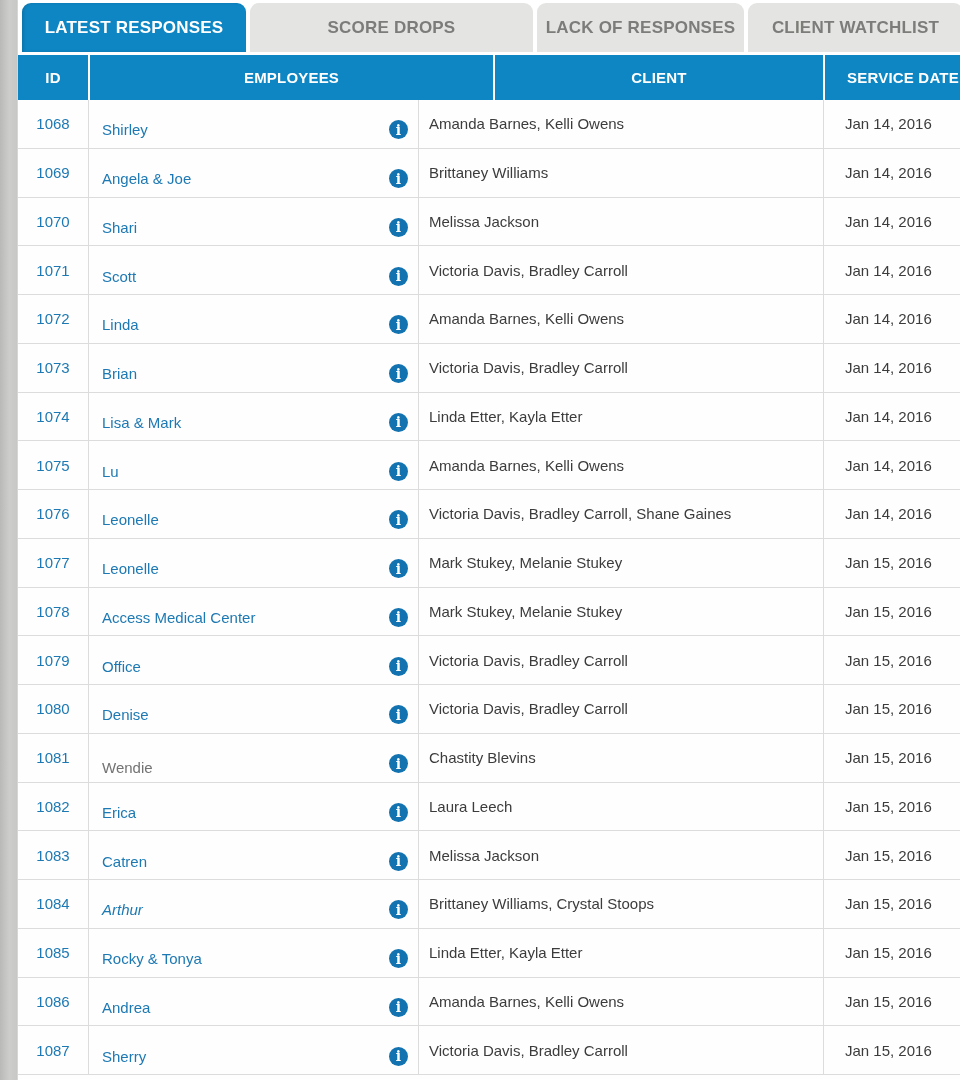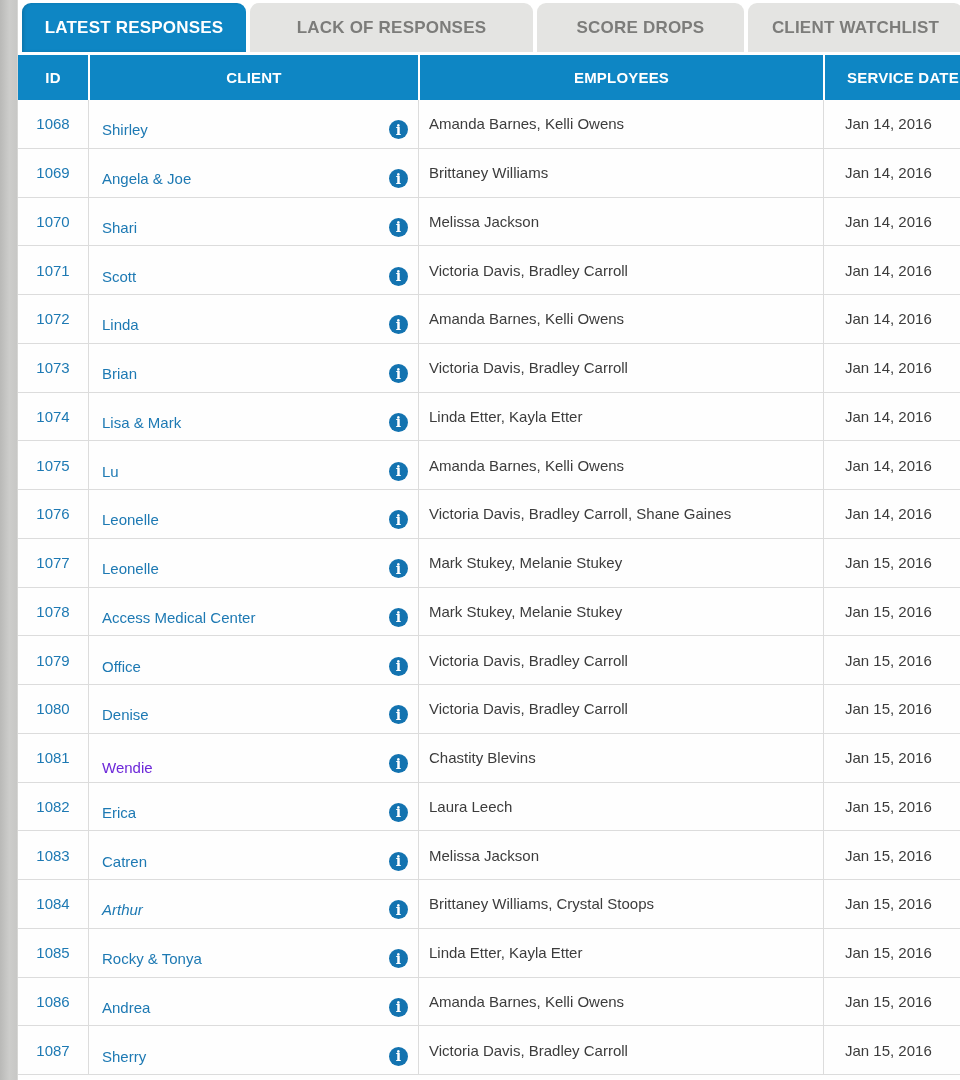--- a/index.html
+++ b/index.html
@@ -52,29 +52,29 @@
 </style>
 </head>
 <body>
 
 <div class="left-strip"></div>
 
 <div class="content">
 
   <div class="tabs">
       <div class="tab active" style="background: rgb(14, 134, 196);">LATEST RESPONSES</div>
+      <div class="tab inactive">SCORE DROPS</div>
       <div class="tab inactive">LACK OF RESPONSES</div>
-      <div class="tab inactive">SCORE DROPS</div>
       <div class="tab inactive">CLIENT WATCHLIST</div>
     </div>
 
   <div class="thead" style="background: rgb(14, 134, 196);">
     <div class="hcell h-id">ID</div>
+    <div class="hcell h-employees">EMPLOYEES</div>
     <div class="hcell h-client">CLIENT</div>
-    <div class="hcell h-employees">EMPLOYEES</div>
     <div class="hcell h-date">SERVICE DATE</div>
   </div>
 
   <div class="tbody">
   <div class="row">
     <div class="cell c-id">
       <a class="link" style="color: rgb(29, 121, 179);">1068</a>
     </div>
     <div class="cell c-client">
       <a class="link" style="color: rgb(29, 121, 179);">Shirley</a>
@@ -226,21 +226,21 @@
     </div>
     <div class="cell c-employees">Victoria Davis, Bradley Carroll</div>
     <div class="cell c-date">Jan 15, 2016</div>
   </div>
 
   <div class="row">
     <div class="cell c-id">
       <a class="link" style="color: rgb(29, 121, 179);">1081</a>
     </div>
     <div class="cell c-client">
-      <a class="link" style="color: #6d28d9; margin-top: 7px;">Wendie</a>
+      <a class="link" style="color: #737373; margin-top: 7px;">Wendie</a>
       <span class="info-icon" style="background: rgb(19, 115, 176);">i</span>
     </div>
     <div class="cell c-employees">Chastity Blevins</div>
     <div class="cell c-date">Jan 15, 2016</div>
   </div>
 
   <div class="row">
     <div class="cell c-id">
       <a class="link" style="color: rgb(29, 121, 179);">1082</a>
     </div>

